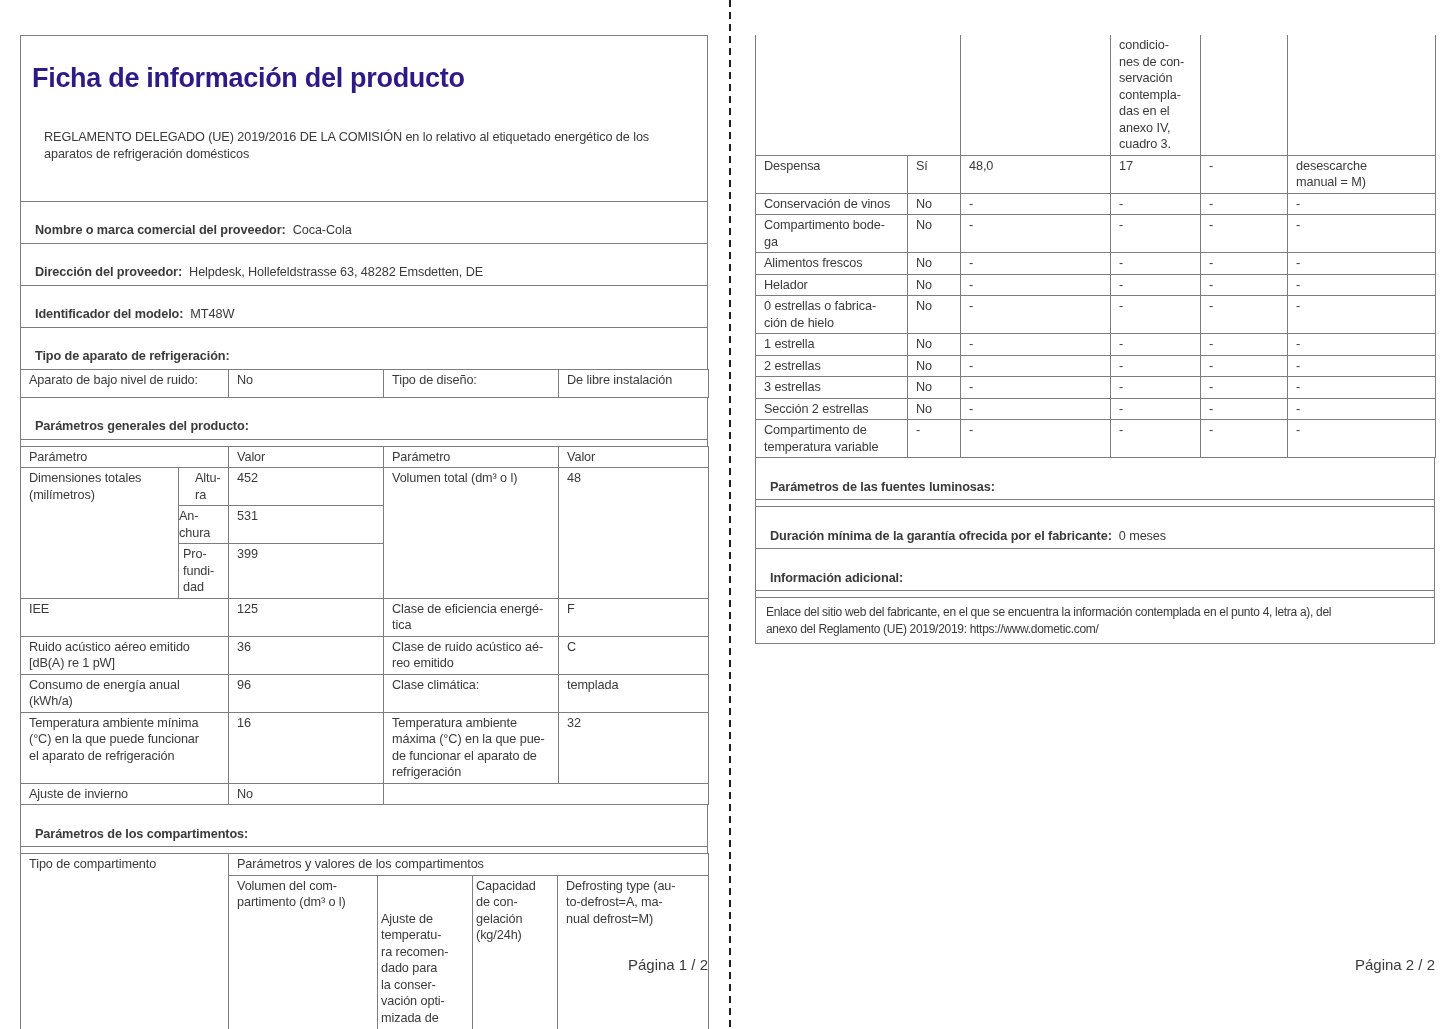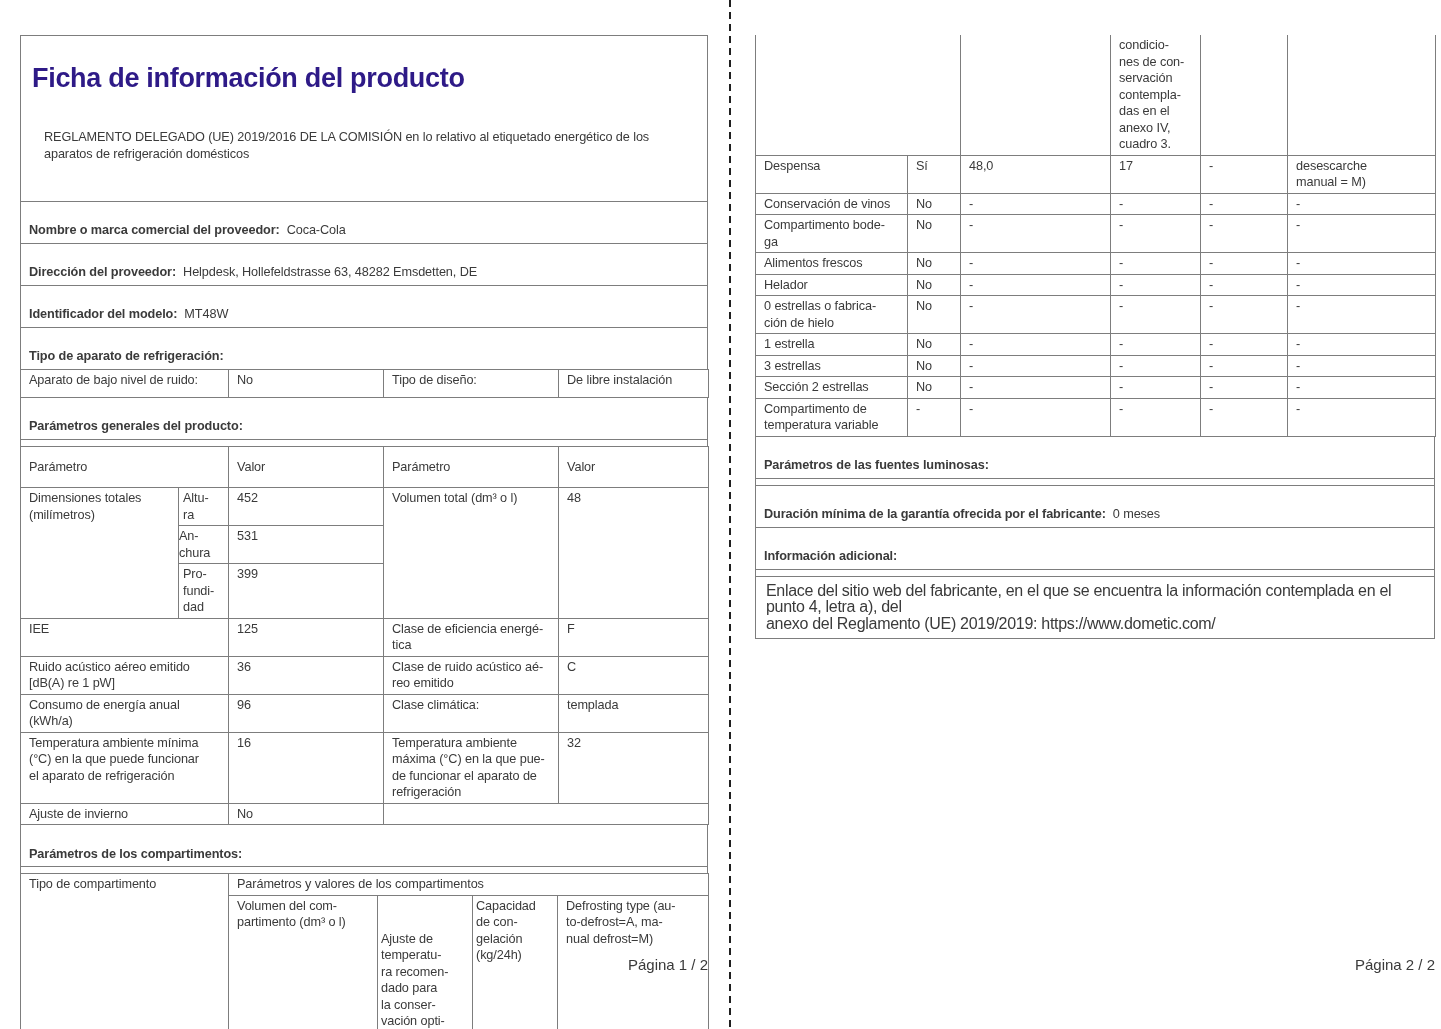--- a/index.html
+++ b/index.html
@@ -11,43 +11,43 @@
   }
   .divider {
     position:absolute; left:729px; top:0; width:2px; height:1029px;
     background:repeating-linear-gradient(to bottom,#1f1f1f 0 7px,transparent 7px 12px);
   }
   .page { position:absolute; top:35px; }
   #page1 { left:20px;  width:688px; }
   #page2 { left:755px; width:680px; }
   .mt { margin-top:-1px; }
 
-  .block { border:1px solid #7d7d7d; padding:4px 8px; white-space:pre-line; }
+  .block { border:1px solid #7d7d7d; padding:4px 14px; white-space:pre-line; }
   .title-block { padding:10px 28px 9px 11px; }
   h1 { margin:0 0 8px 0; font-size:27px; line-height:30px; font-weight:bold; color:#2e1a87; letter-spacing:-0.3px; }
   .subtitle { margin:12px; line-height:17px; }
   .bold { font-weight:bold; }
   .label-row .v { margin-left:7px; }
   .spacer { border-left:1px solid #7d7d7d; border-right:1px solid #7d7d7d; height:7px; }
 
   table.grid { border-collapse:collapse; table-layout:fixed; width:100%; }
   .grid td, .grid th {
     border:1px solid #7d7d7d; padding:2px 8px; vertical-align:top;
     text-align:left; font-weight:normal; white-space:pre-line; overflow:hidden;
   }
-  .grid .hdr th { padding:12px 8px; }
+  .grid .hdr th { padding:2px 8px; }
   .val  { vertical-align:middle; }
   .vmid { vertical-align:middle; }
   .ctr  { text-align:center; }
   .type-table td { height:28px; }
   .comp-cut td { border-bottom:none; }
   .cut-inner { height:215px; overflow:hidden; }
   .cond-cell { padding-top:7px; }
   .no-top td { border-top:none; }
-  .enlace { font-size:16px; letter-spacing:-0.3px; padding:6px 10px; }
+  .enlace { font-size:12px; letter-spacing:-0.3px; padding:6px 10px; }
   .footer {
     position:absolute; top:957px; text-align:right; font-size:15px; color:#3a3a3a; letter-spacing:0;
   }
   #f1 { left:20px; width:688px; }
   #f2 { left:755px; width:680px; }
 </style>
 </head>
 <body>
 
 <div class="sheet">
@@ -113,21 +113,21 @@
       <tbody>
         <tr class="hdr">
           <th colspan="2">Parámetro</th>
           <th>Valor</th>
           <th>Parámetro</th>
           <th>Valor</th>
         </tr>
         <tr>
           <td rowspan="3" class="vmid">Dimensiones totales
 (milímetros)</td>
-          <td style="padding:2px 4px">Altu-
+          <td style="padding:2px 16px">Altu-
 ra</td>
           <td>452</td>
           <td rowspan="3" class="vmid">Volumen total (dm³ o l)</td>
           <td rowspan="3" class="vmid">48</td>
         </tr>
         <tr>
           <td style="padding:2px 0">An-
 chura</td>
           <td>531</td>
         </tr>
@@ -316,20 +316,28 @@
 
           <tr>
             <td>1 estrella</td>
             <td class="ctr">No</td>
             <td class="ctr">-</td>
             <td class="ctr">-</td>
             <td class="ctr">-</td>
             <td class="ctr">-</td>
           </tr>
 
+          <tr>
+            <td>2 estrellas</td>
+            <td class="ctr">No</td>
+            <td class="ctr">-</td>
+            <td class="ctr">-</td>
+            <td class="ctr">-</td>
+            <td class="ctr">-</td>
+          </tr>
 
           <tr>
             <td>3 estrellas</td>
             <td class="ctr">No</td>
             <td class="ctr">-</td>
             <td class="ctr">-</td>
             <td class="ctr">-</td>
             <td class="ctr">-</td>
           </tr>
 

